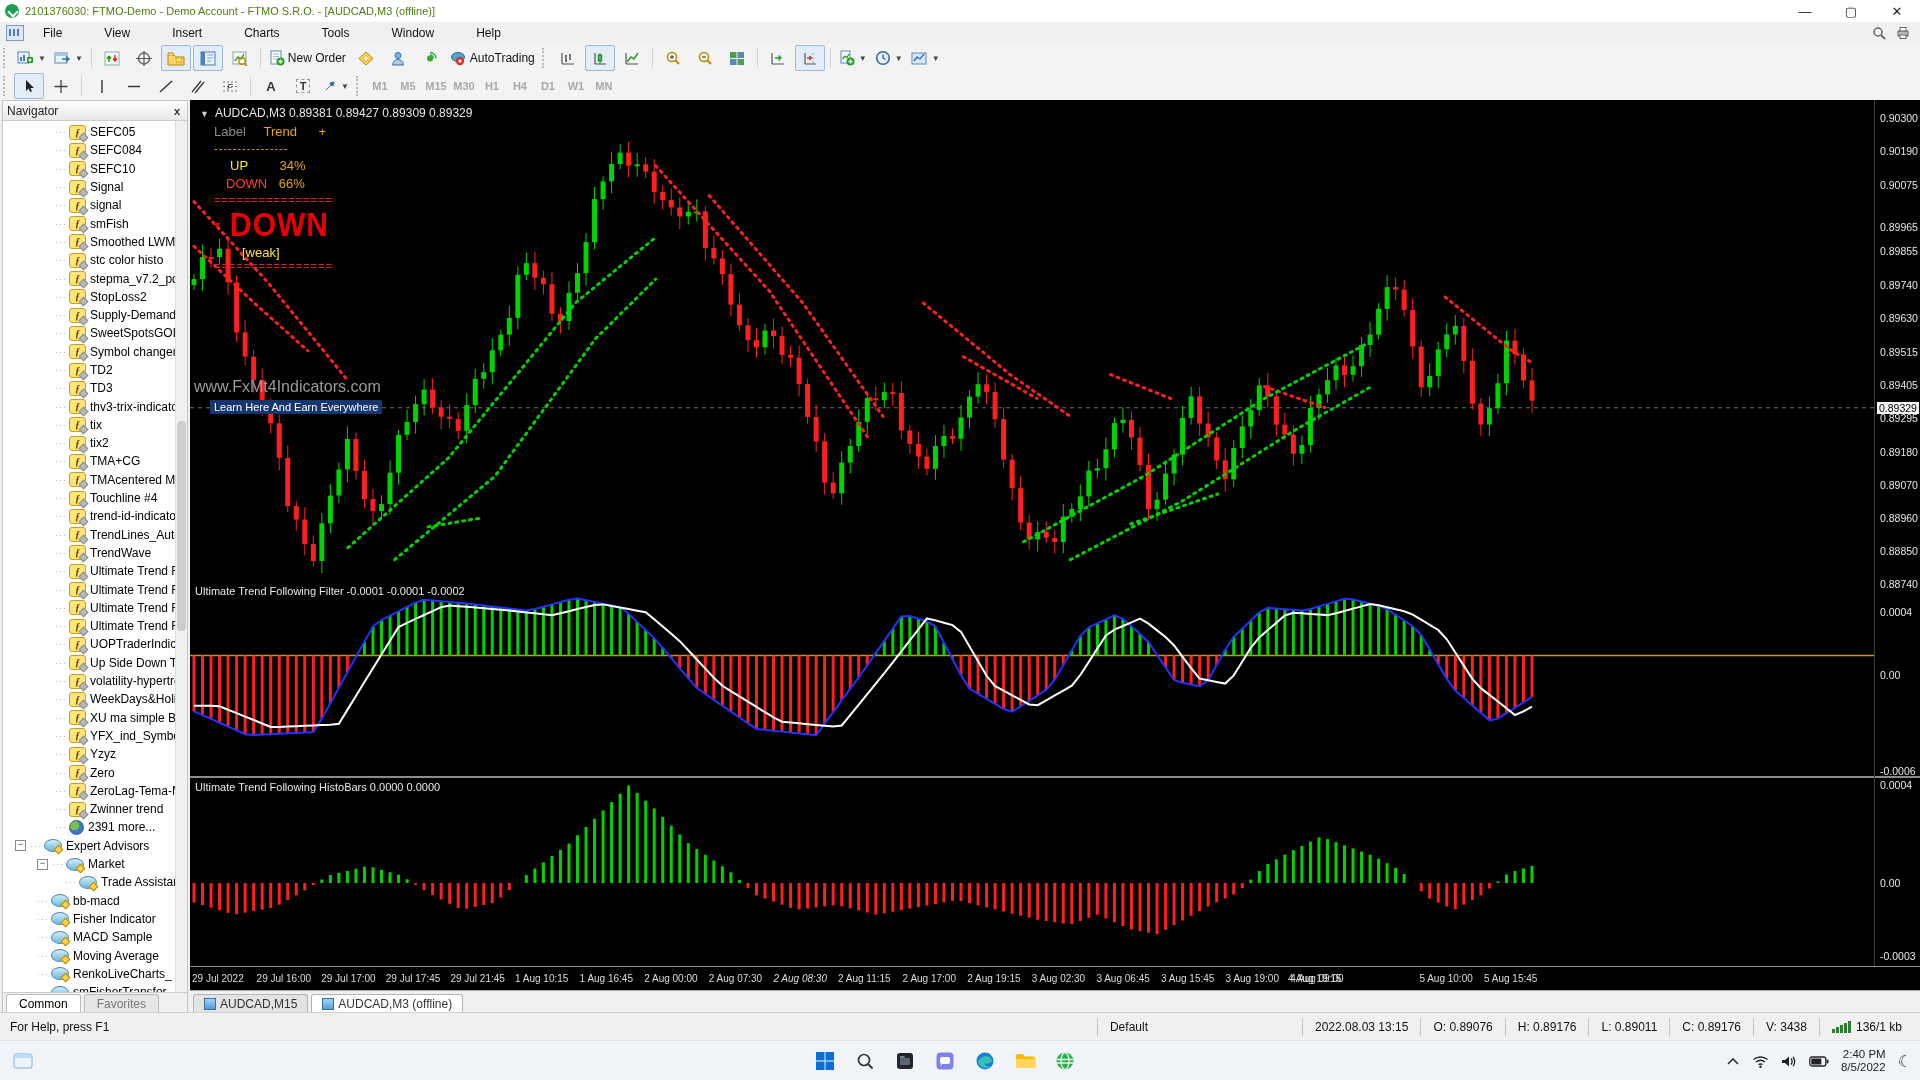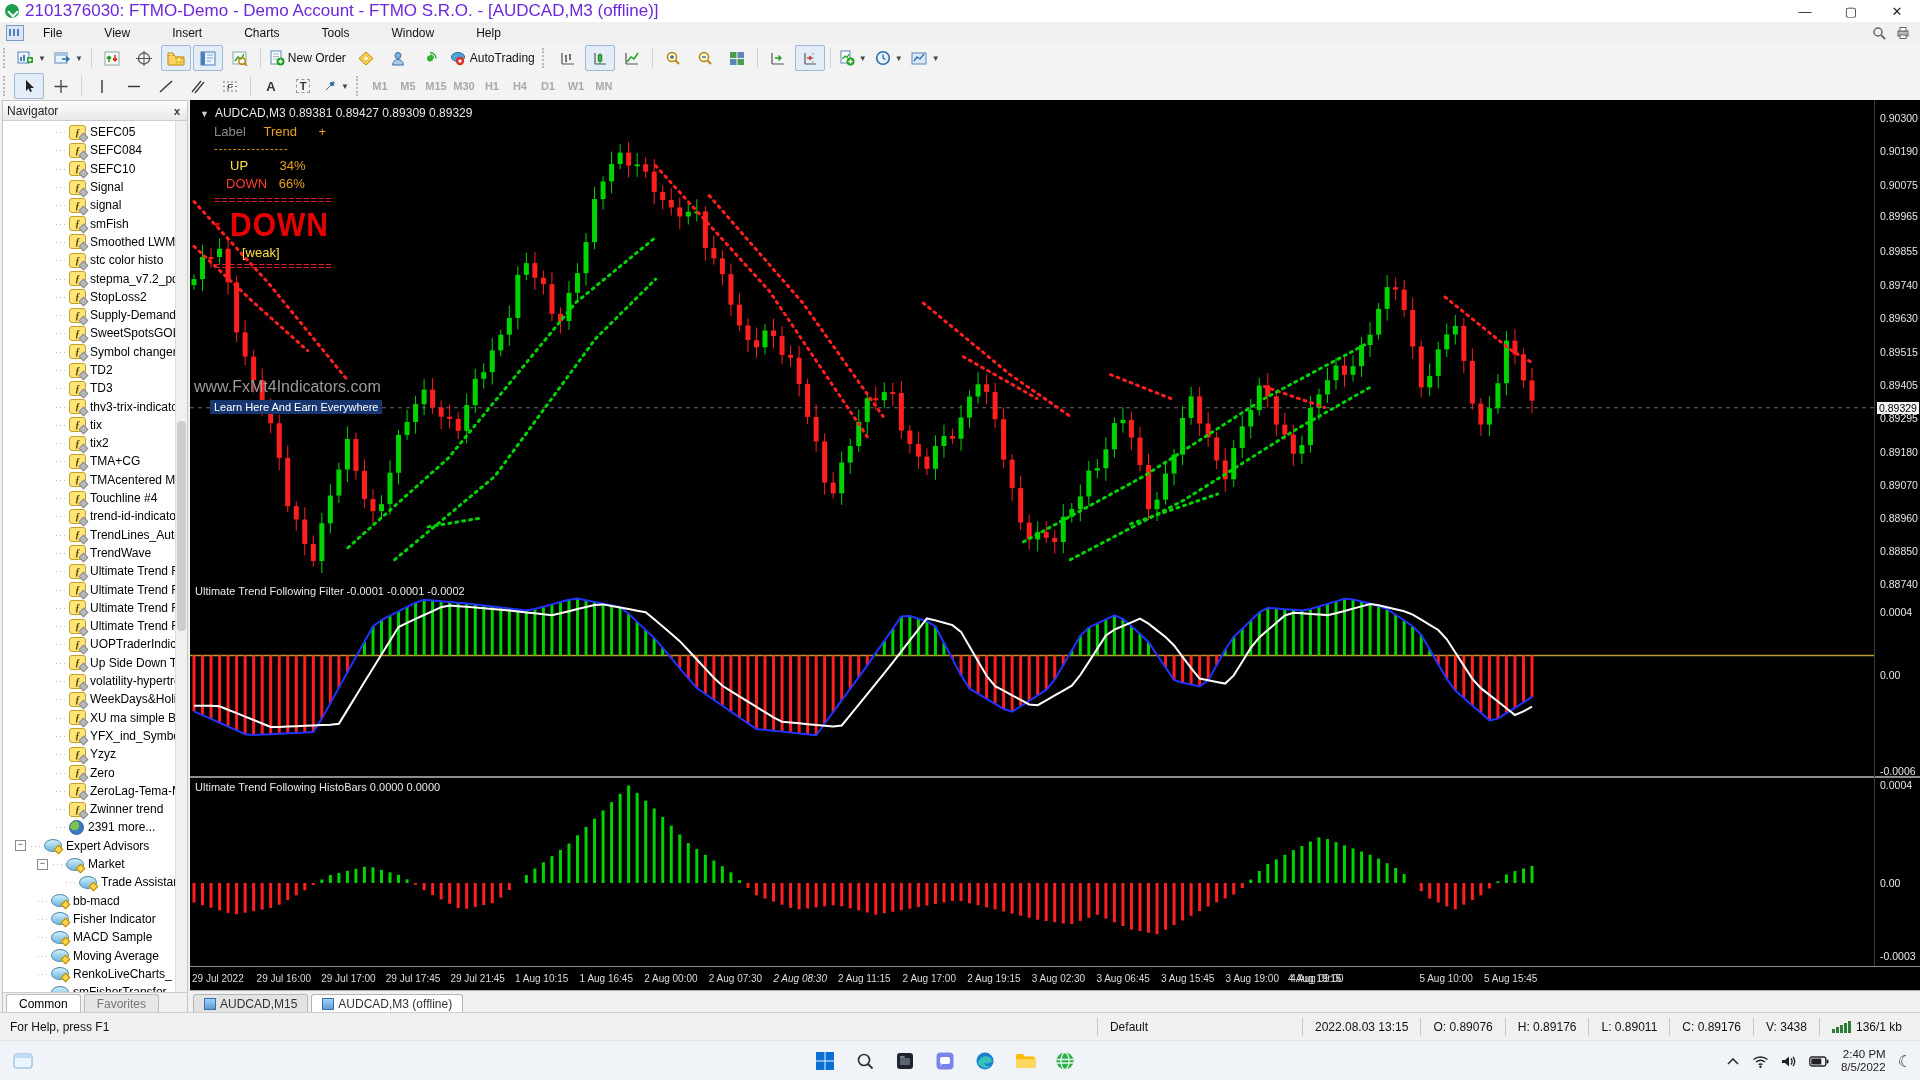--- a/index.html
+++ b/index.html
@@ -5,21 +5,21 @@
   html,body{margin:0;padding:0;background:#444;}
   .screen{position:relative;width:1920px;height:1080px;background:#f0f0f0;
     font-family:"Liberation Sans",sans-serif;font-size:12px;color:#111;overflow:hidden;}
   
   .titlebar{position:absolute;left:0;top:0;width:1920px;height:22px;background:#ffffff;
     display:flex;align-items:center;border-bottom:1px solid #e2e2e2;}
   .appicon{width:14px;height:14px;border-radius:50%;background:#1d9e4f;margin:0 6px 0 5px;
     position:relative;flex:0 0 auto;}
   .appicon:after{content:"";position:absolute;left:4px;top:4px;width:6px;height:6px;
     border-left:2px solid #fff;border-bottom:2px solid #fff;transform:rotate(-45deg);}
-  .title-text{font-size:17px;color:#6d28d9;}
+  .title-text{font-size:11px;color:#4d7c0f;}
   .wincontrols{margin-left:auto;display:flex;height:100%;}
   .wincontrols .wc{width:46px;height:100%;display:flex;align-items:center;justify-content:center;
     font-size:13px;color:#222;}
   
   .menubar{position:absolute;left:0;top:22px;width:1920px;height:22px;background:#f0f0f0;
     display:flex;align-items:center;border-bottom:1px solid #d9d9d9;}
   .menu-charticon{width:16px;height:14px;margin:0 8px 0 6px;border:1px solid #7a9cc4;background:#dbe7f5;
     position:relative;}
   .menu-charticon:after{content:"";position:absolute;left:2px;top:3px;width:10px;height:7px;
     background:repeating-linear-gradient(90deg,#4d7fbb 0 2px,transparent 2px 4px);}
@@ -1344,21 +1344,21 @@
             <line x1="1342" y1="104.98701298701297" x2="1342" y2="87.89610389610388" stroke="#00d400" stroke-width="3"></line>
           </svg>
       <div class="ind-title">Ultimate Trend Following HistoBars 0.0000 0.0000</div>
     </div>
 
     <div class="axis-line"></div>
     <div id="axis-labels">
           <div class="axis-label" style="top: 11.9104px;">0.90300</div>
           <div class="axis-label" style="top: 44.7463px;">0.90190</div>
           <div class="axis-label" style="top: 79.0746px;">0.90075</div>
-          <div class="axis-label" style="top: 110px;">0.89965</div>
+          <div class="axis-label" style="top: 121px;">0.89965</div>
           <div class="axis-label" style="top: 144.746px;">0.89855</div>
           <div class="axis-label" style="top: 179.075px;">0.89740</div>
           <div class="axis-label" style="top: 211.91px;">0.89630</div>
           <div class="axis-label" style="top: 246.239px;">0.89515</div>
           <div class="axis-label" style="top: 279.075px;">0.89405</div>
           <div class="axis-label" style="top: 311.91px;">0.89295</div>
           <div class="axis-label" style="top: 346.239px;">0.89180</div>
           <div class="axis-label" style="top: 379.075px;">0.89070</div>
           <div class="axis-label" style="top: 411.91px;">0.88960</div>
           <div class="axis-label" style="top: 444.746px;">0.88850</div>

